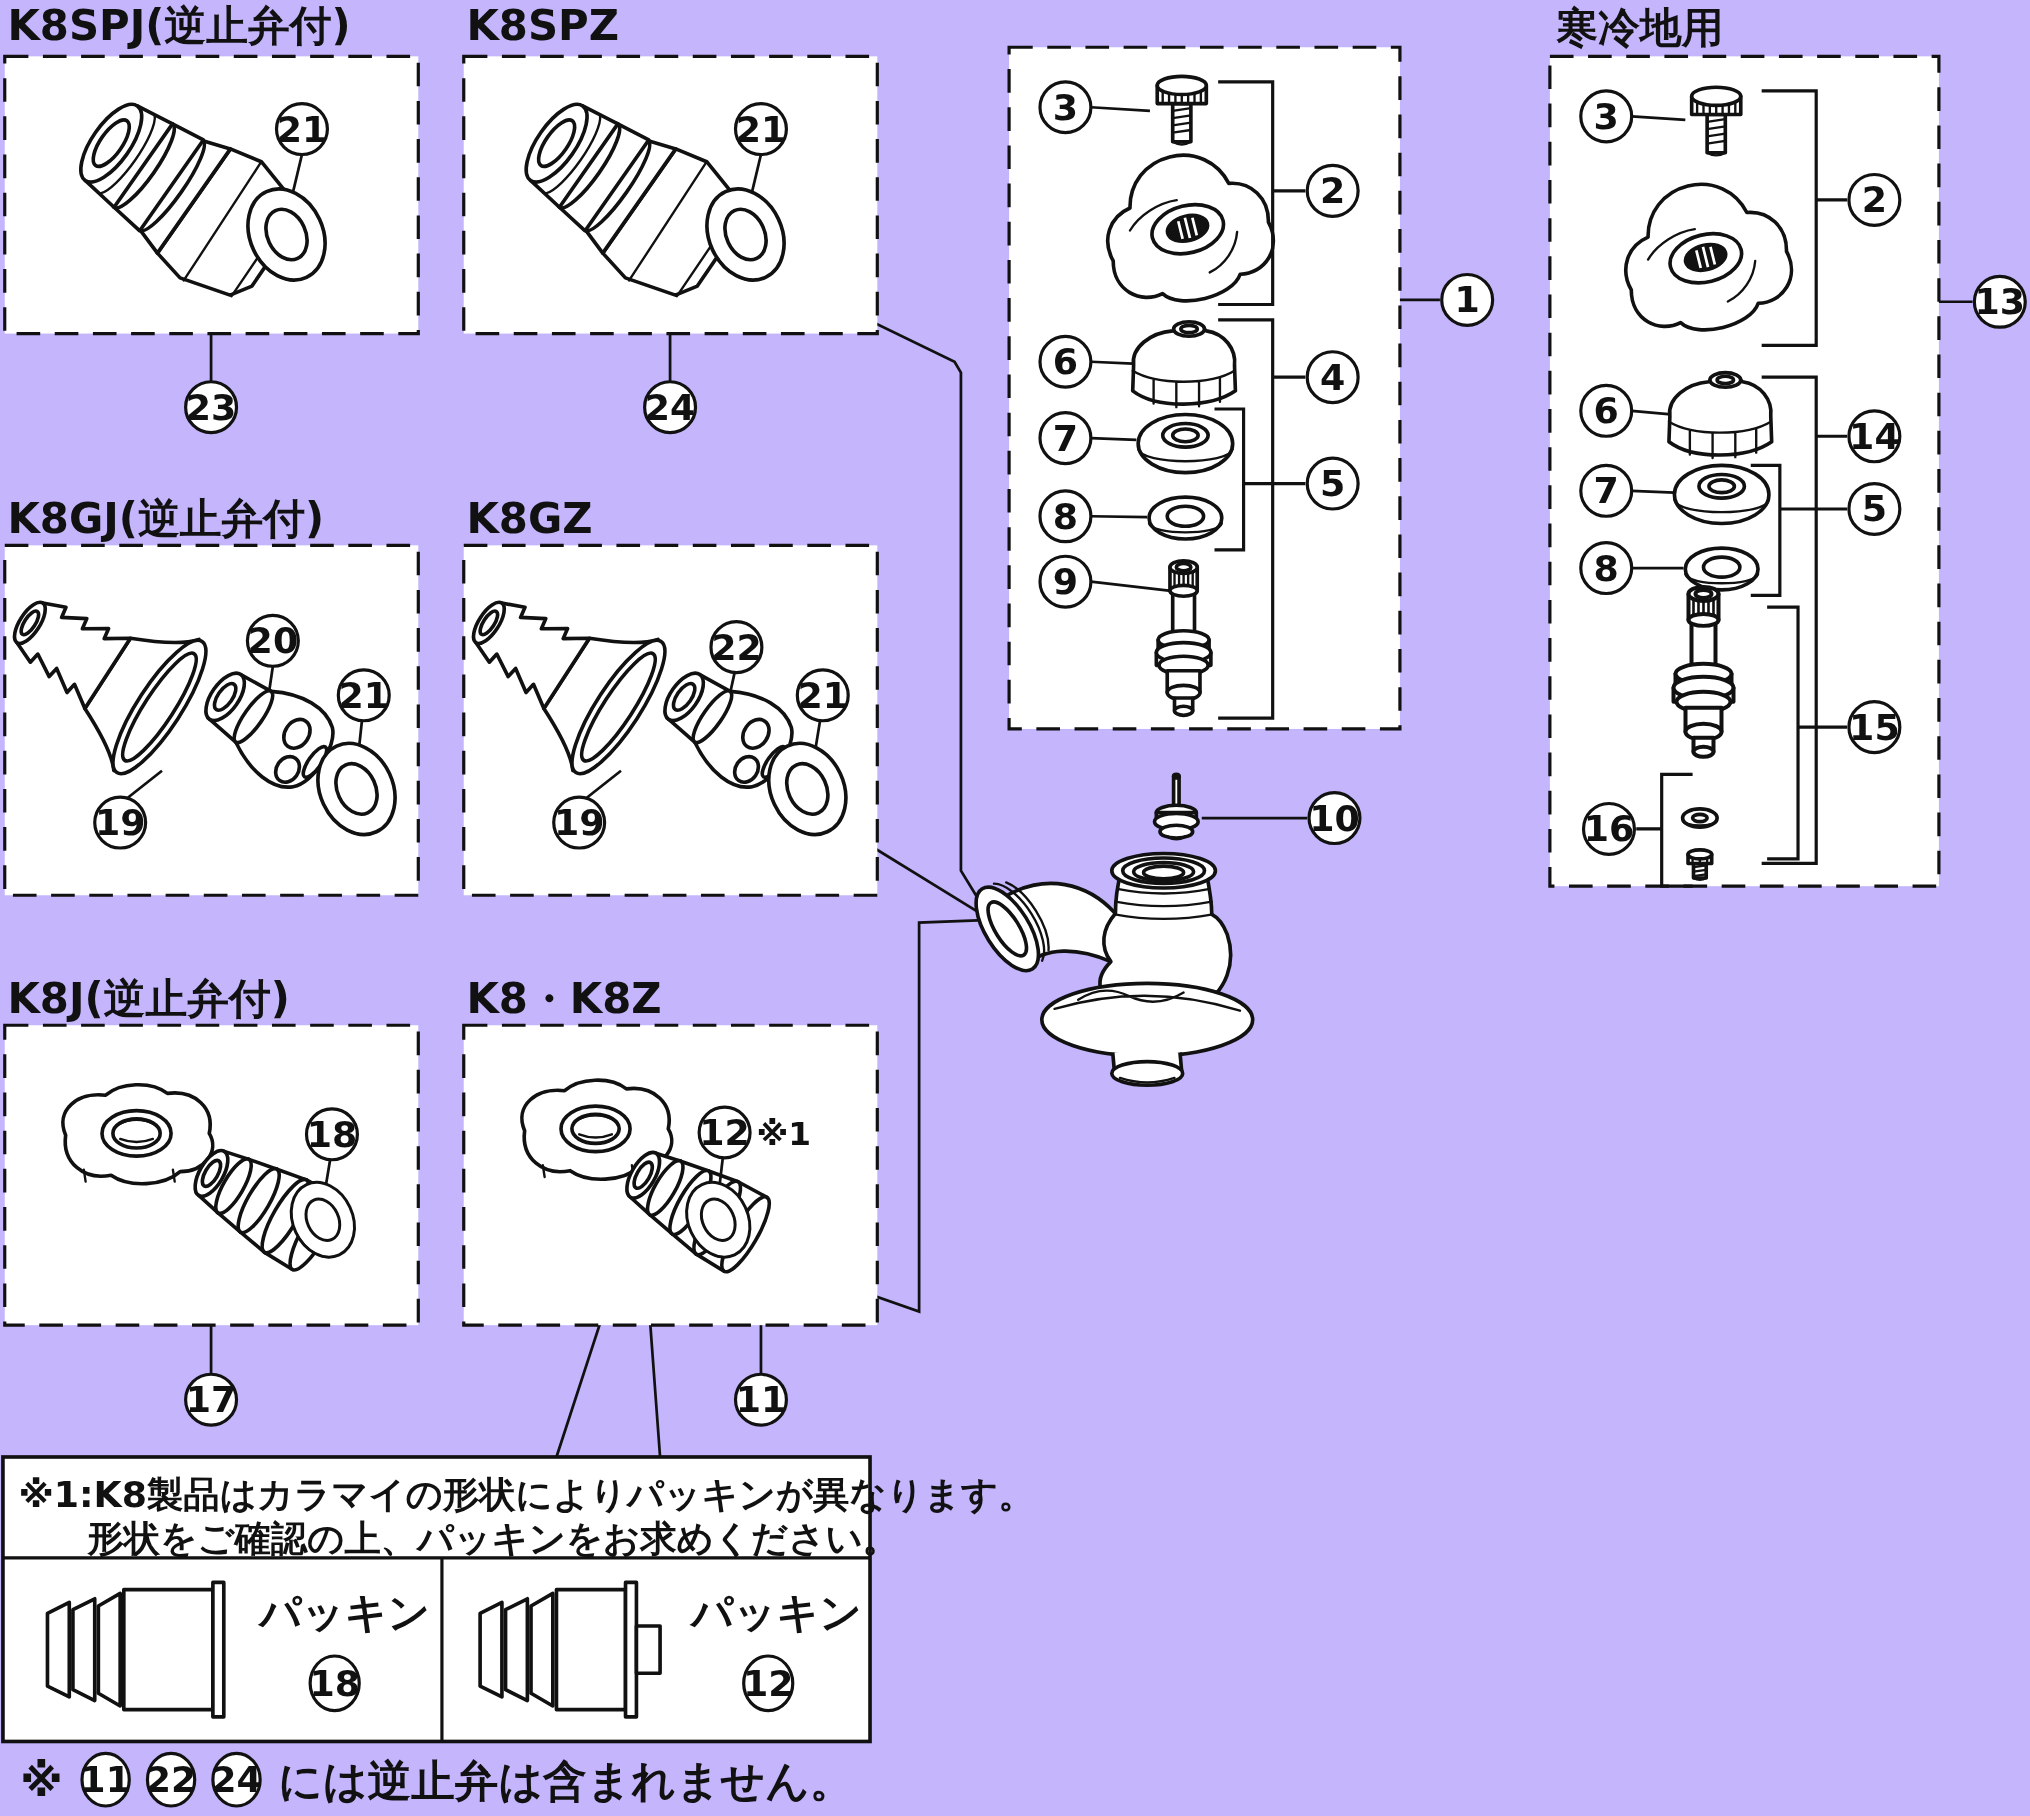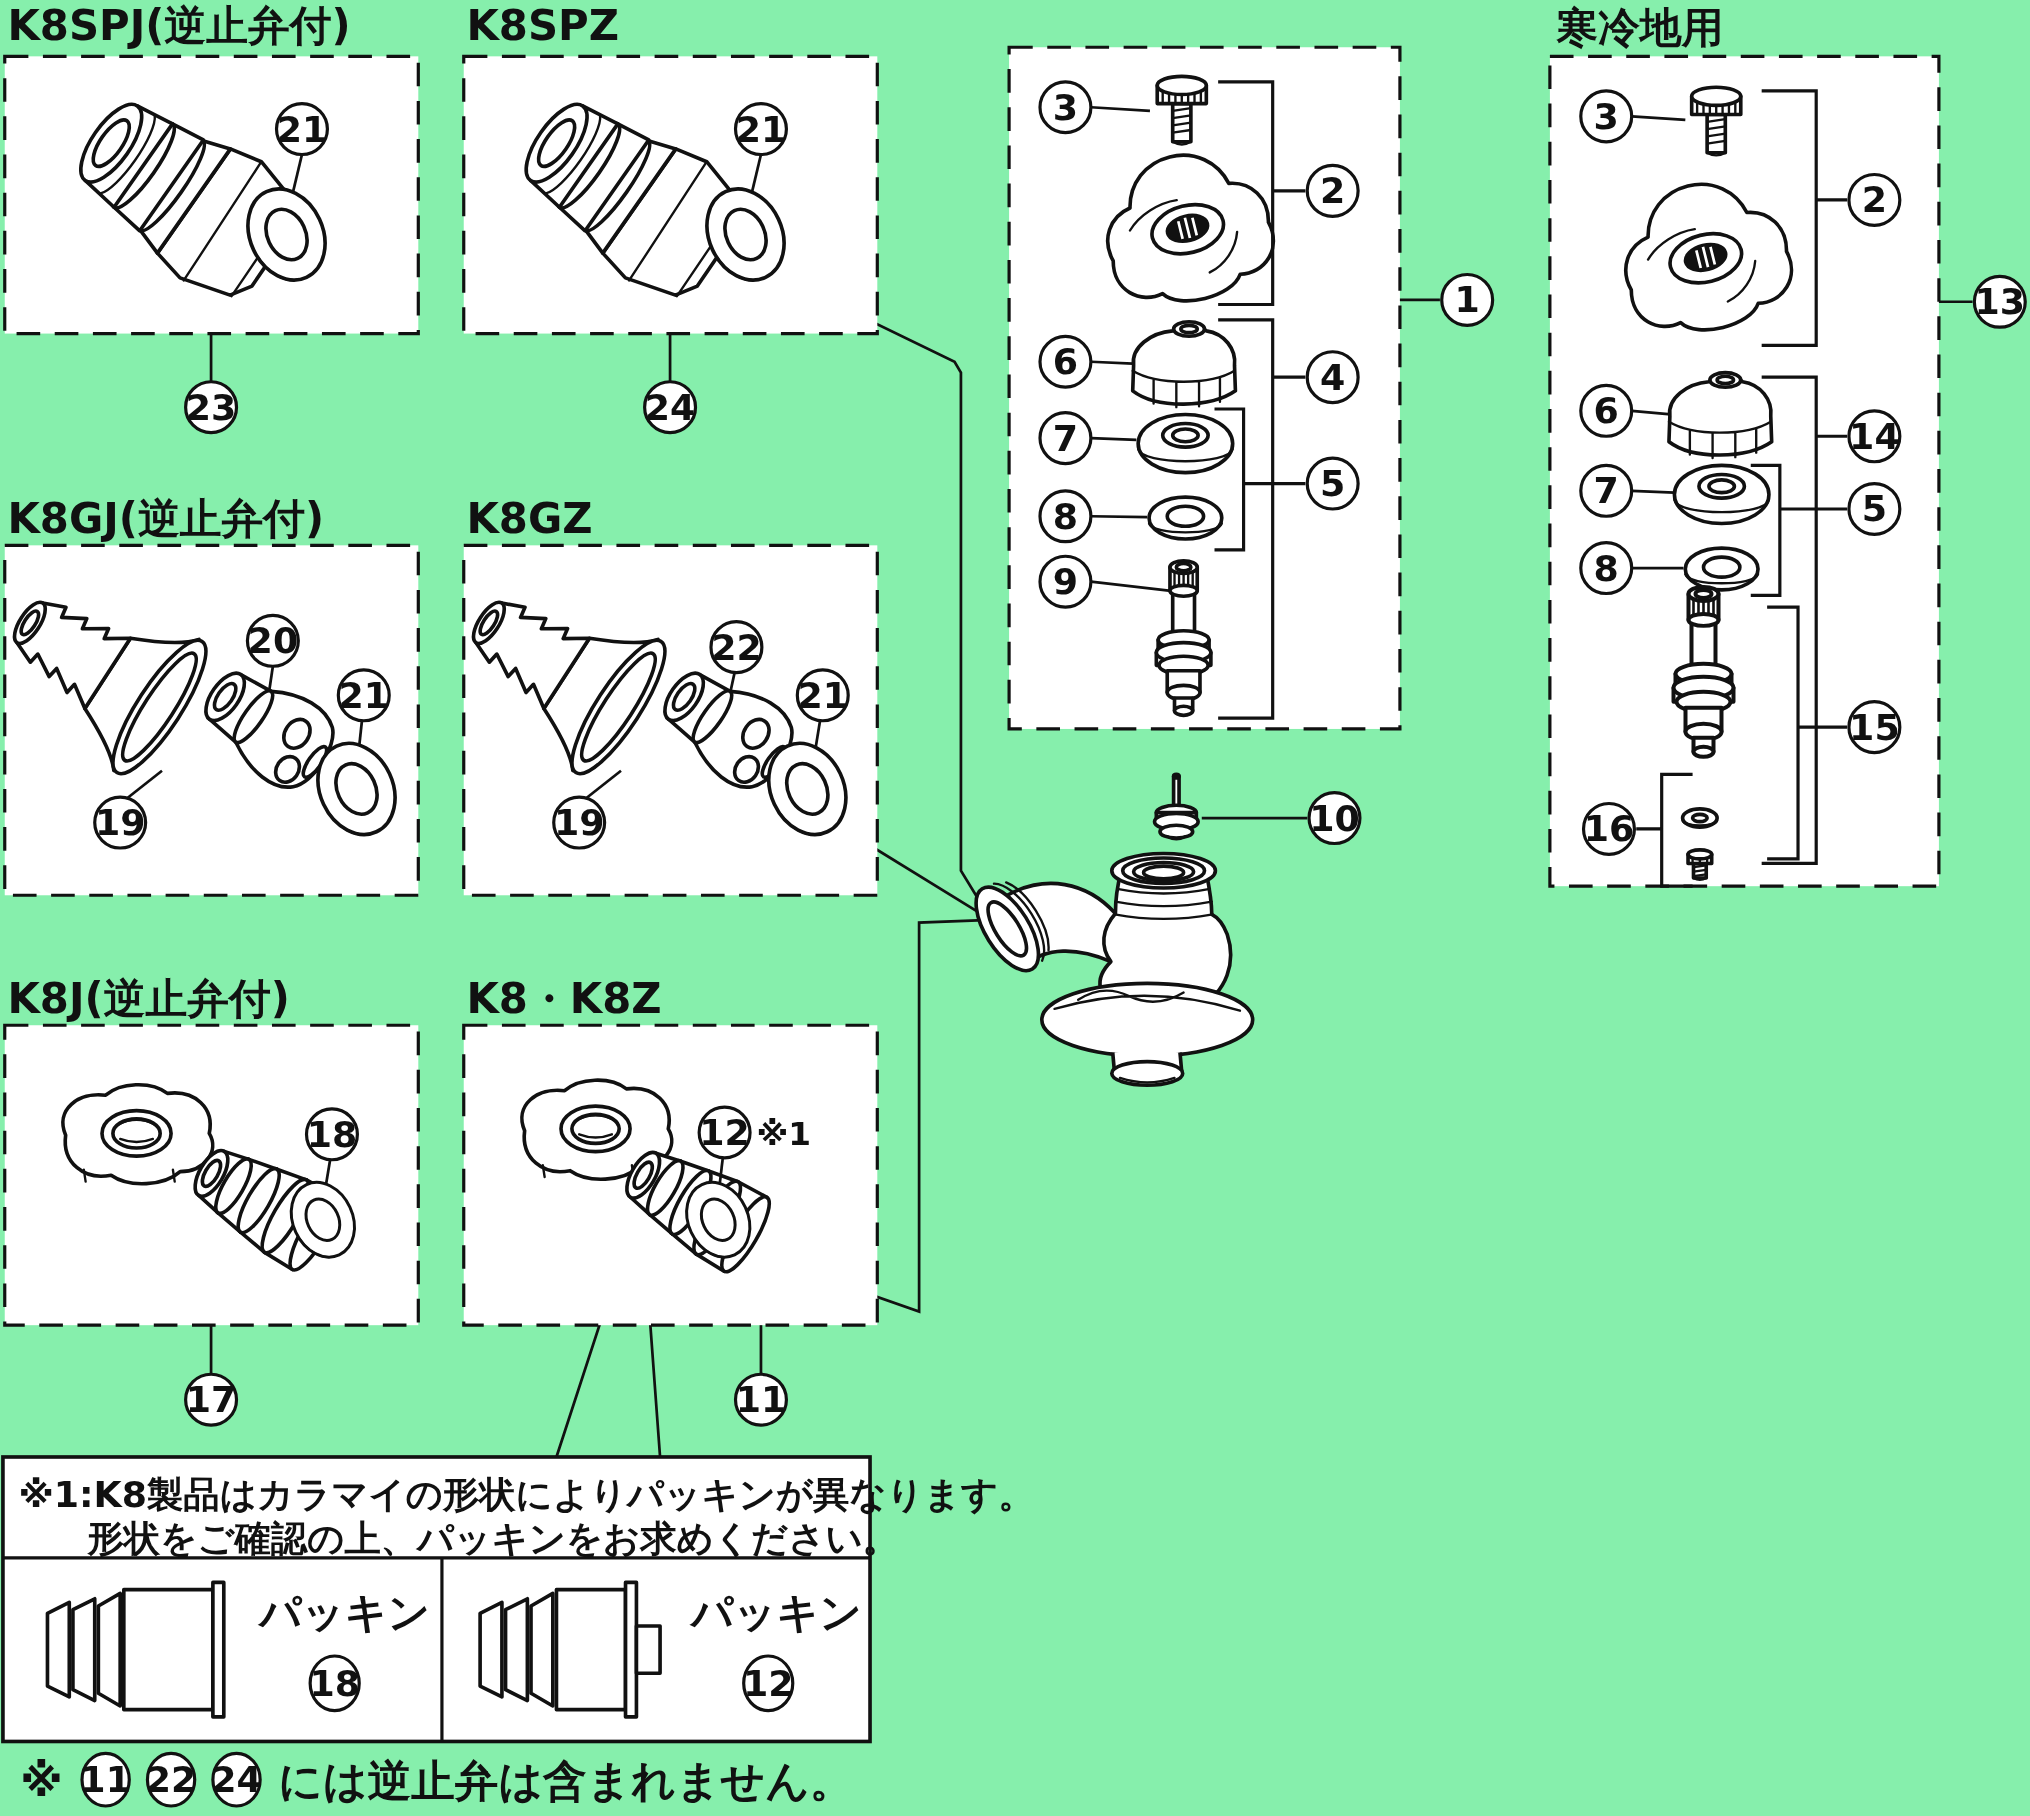--- a/index.html
+++ b/index.html
@@ -1,16 +1,16 @@
 <!DOCTYPE html>
 <html style="font-size:14.5px"><head>
 <meta charset="utf-8">
 <style>
   html,body{margin:0;padding:0;background:#fff;}
-  .stage{position:relative;width:2030px;height:1816px;background:#86efac;
+  .stage{position:relative;width:2030px;height:1816px;background:#c4b5fd;
          font-family:"DejaVu Sans",sans-serif;}
   svg{display:block;width:2030px;height:1816px;}
   .sf {fill:#fff;stroke:#111;stroke-width:4;stroke-linejoin:round;}
   .thin{fill:none;stroke:#111;stroke-width:2.6;stroke-linecap:round;}
   .lead{fill:none;stroke:#111;stroke-width:3;}
   .dash{fill:#fff;stroke:#111;stroke-width:3.5;stroke-dasharray:26 16;}
   .brk {fill:none;stroke:#111;stroke-width:3.5;}
   .solidbox{fill:#fff;stroke:#111;stroke-width:4;}
   .callout circle, .callout ellipse{fill:#fff;stroke:#111;stroke-width:3.5;}
   .callout text{font-family:"DejaVu Sans",sans-serif;font-size:40px;font-weight:600;

